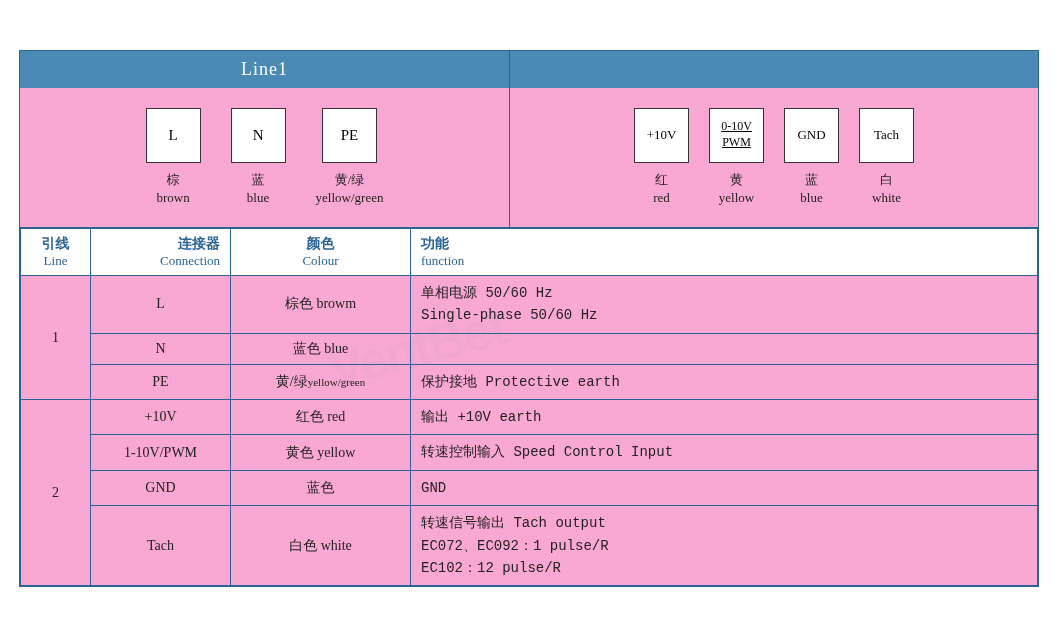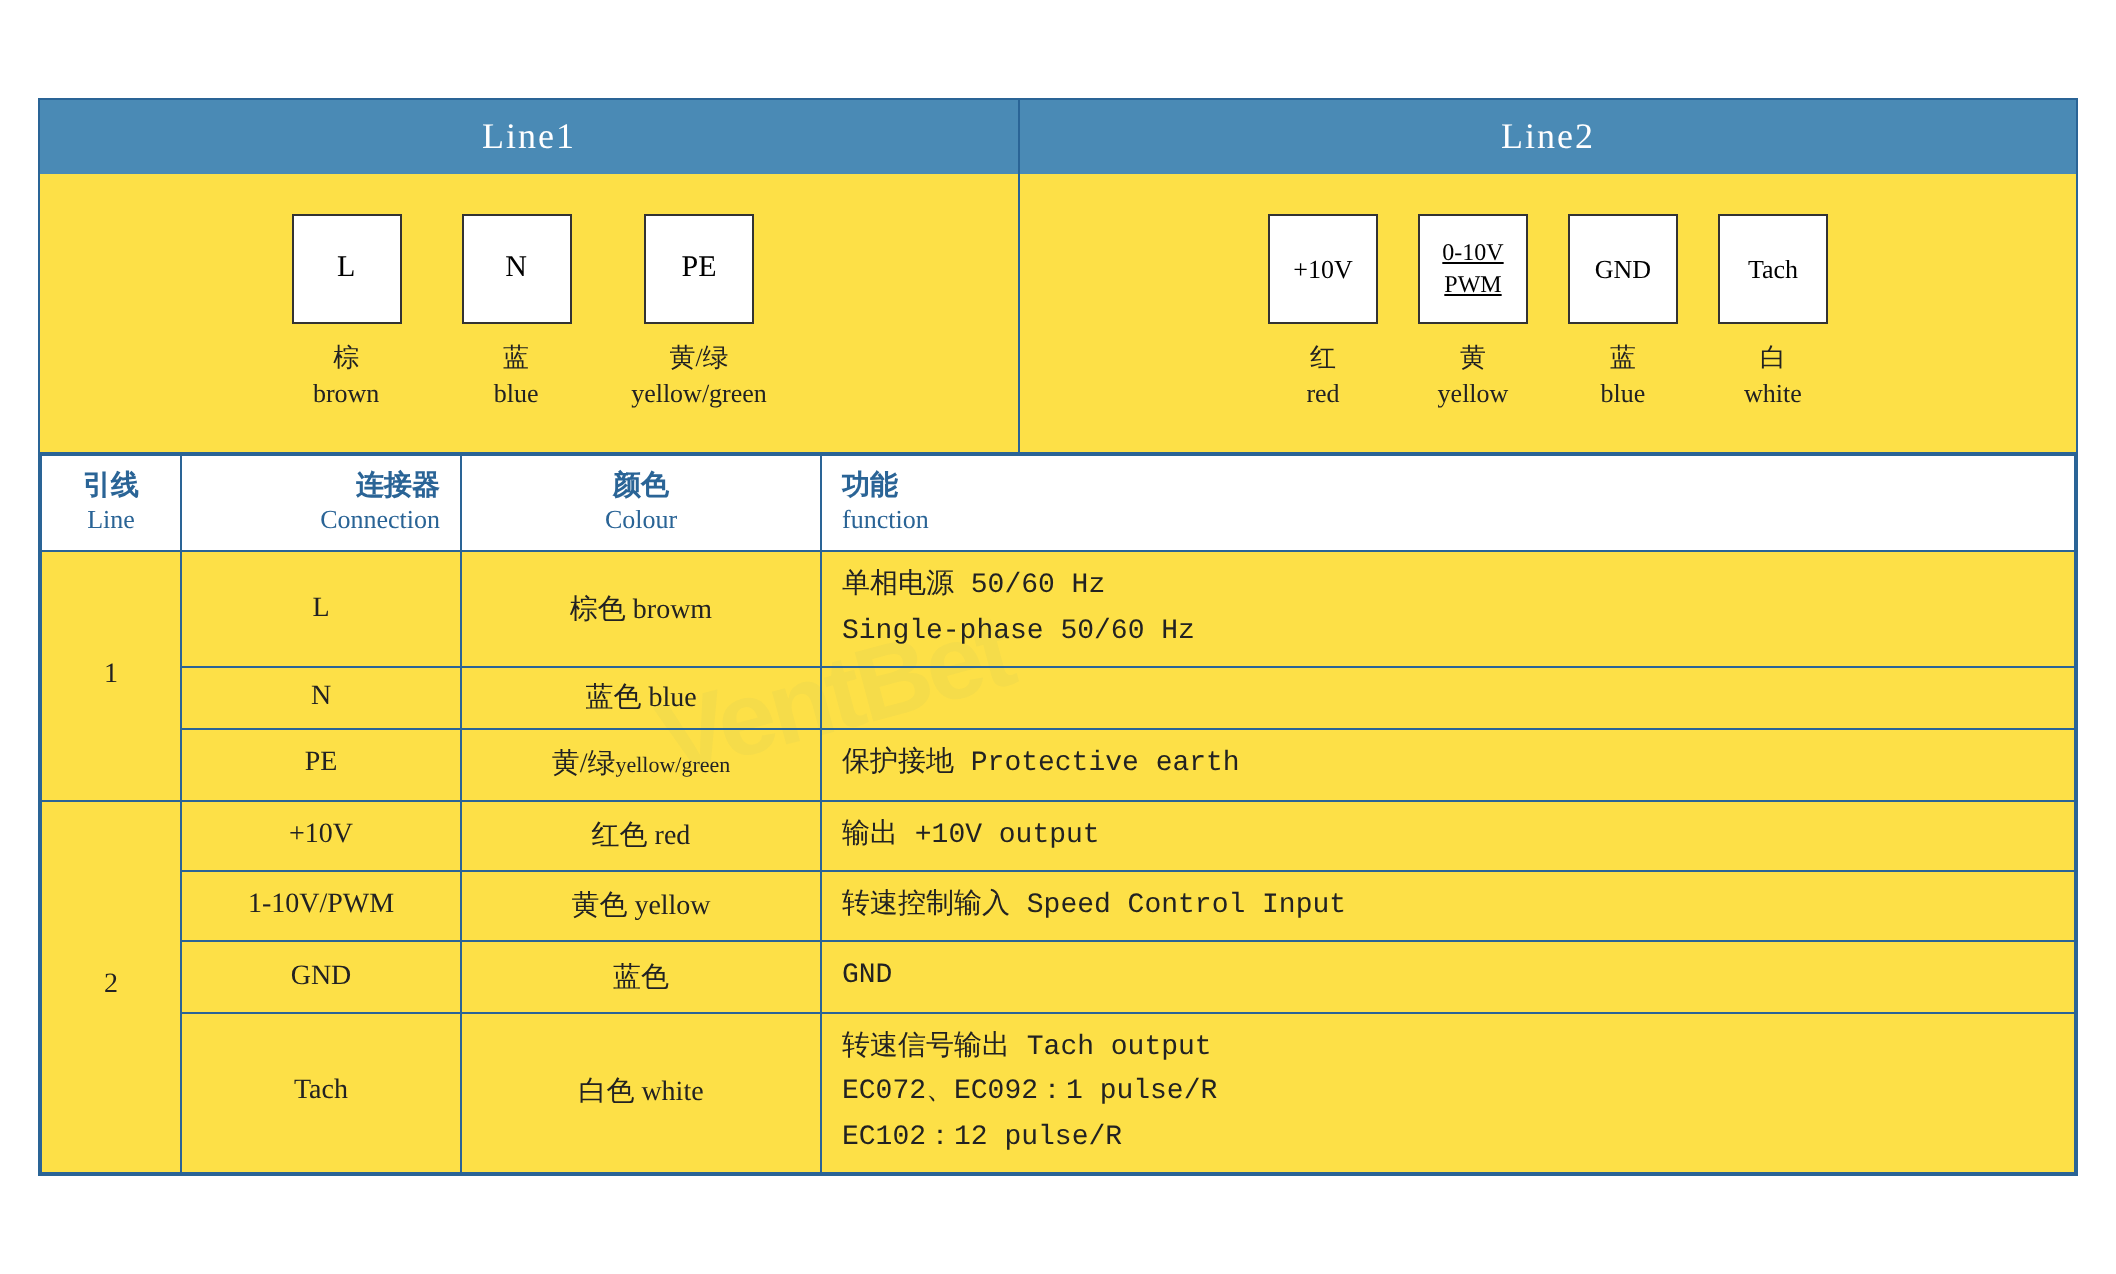--- a/index.html
+++ b/index.html
@@ -8,21 +8,21 @@
       background: #fff;
       display: flex;
       justify-content: center;
       align-items: center;
       min-height: 100vh;
       padding: 10px;
     }
     .main-container {
       width: 1020px;
       border: 1.5px solid #2a6496;
-      background: #fde047;
+      background: #f9a8d4;
     }
 
     
     .header-row {
       display: flex;
       background: #4a8ab5;
     }
     .header-line1, .header-line2 {
       color: #fff;
       font-size: 18px;
@@ -164,21 +164,20 @@
       font-family: Liberation Serif, serif;
     }
   </style>
 </head>
 <body>
 
 <div class="main-container">
 
   <div class="header-row">
     <div class="header-line1">Line1</div>
-    <div class="header-line2">Line2</div>
   </div>
 
   <div class="diagram-row">
 
     <div class="diagram-line1">
       <div class="connector-item">
         <div class="connector-box">L</div>
         <div class="connector-label">棕<br>brown</div>
       </div>
       <div class="connector-item">
@@ -252,21 +251,21 @@
         <tr>
           <td class="td-center">PE</td>
           <td class="td-center">黄/绿<span style="font-size:11px;">yellow/green</span></td>
           <td class="td-func">保护接地 Protective earth</td>
         </tr>
 
         <tr>
           <td class="td-line-num" rowspan="4">2</td>
           <td class="td-center">+10V</td>
           <td class="td-center">红色 red</td>
-          <td class="td-func">输出 +10V output</td>
+          <td class="td-func">输出 +10V earth</td>
         </tr>
         <tr>
           <td class="td-center">1-10V/PWM</td>
           <td class="td-center">黄色 yellow</td>
           <td class="td-func">转速控制输入 Speed Control Input</td>
         </tr>
         <tr>
           <td class="td-center">GND</td>
           <td class="td-center">蓝色</td>
           <td class="td-func">GND</td>

